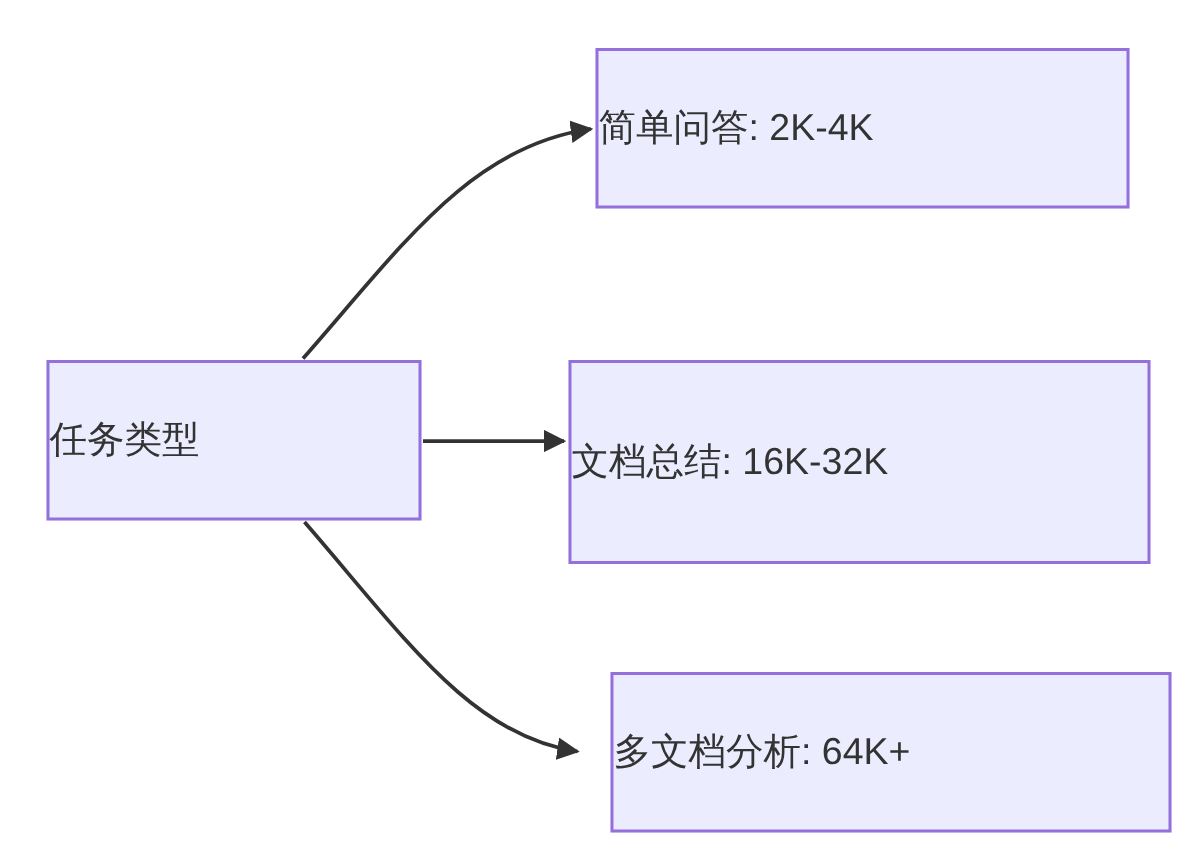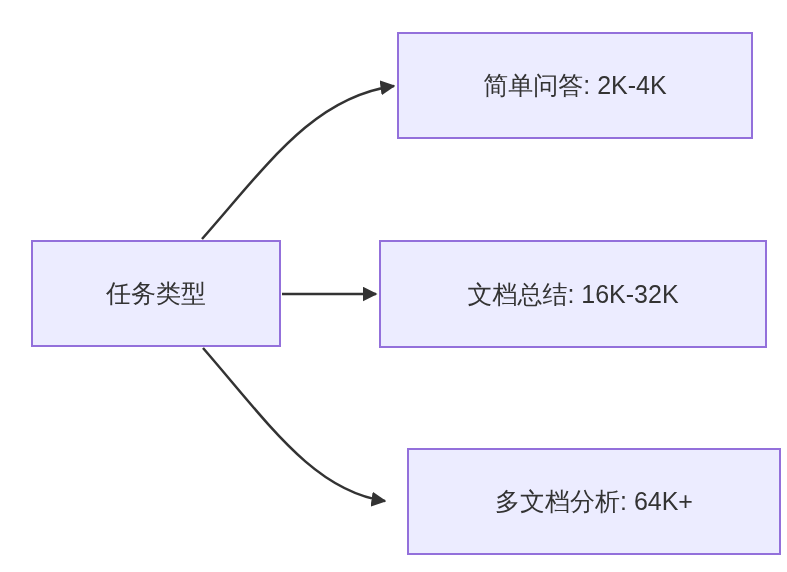--- a/index.html
+++ b/index.html
@@ -23,32 +23,31 @@
     height: 572px;
     pointer-events: none;
   }
   .node {
     position: absolute;
     box-sizing: border-box;
     background: #ECECFF;
     border: 2.5px solid #9370DB;
     display: flex;
     align-items: center;
-    justify-content: center;
   }
   .node-label {
     color: #333333;
     font-size: 25px;
     line-height: 1.3;
     white-space: nowrap;
     text-align: center;
   }
   .node-root     { left: 31px;  top: 240px; width: 250px; height: 107px; }
   .node-qa       { left: 397px; top: 32px;  width: 356px; height: 107px; }
-  .node-summary  { left: 379px; top: 240px; width: 388px; height: 108px; }
+  .node-summary  { left: 379px; top: 240px; width: 388px; height: 136px; }
   .node-multidoc { left: 388px; top: 448px; width: 374px; height: 107px; margin-left: 19px; }
   .edge {
     fill: none;
     stroke: #333333;
     stroke-width: 2.5px;
   }
   .arrowhead {
     fill: #333333;
     stroke: none;
   }

